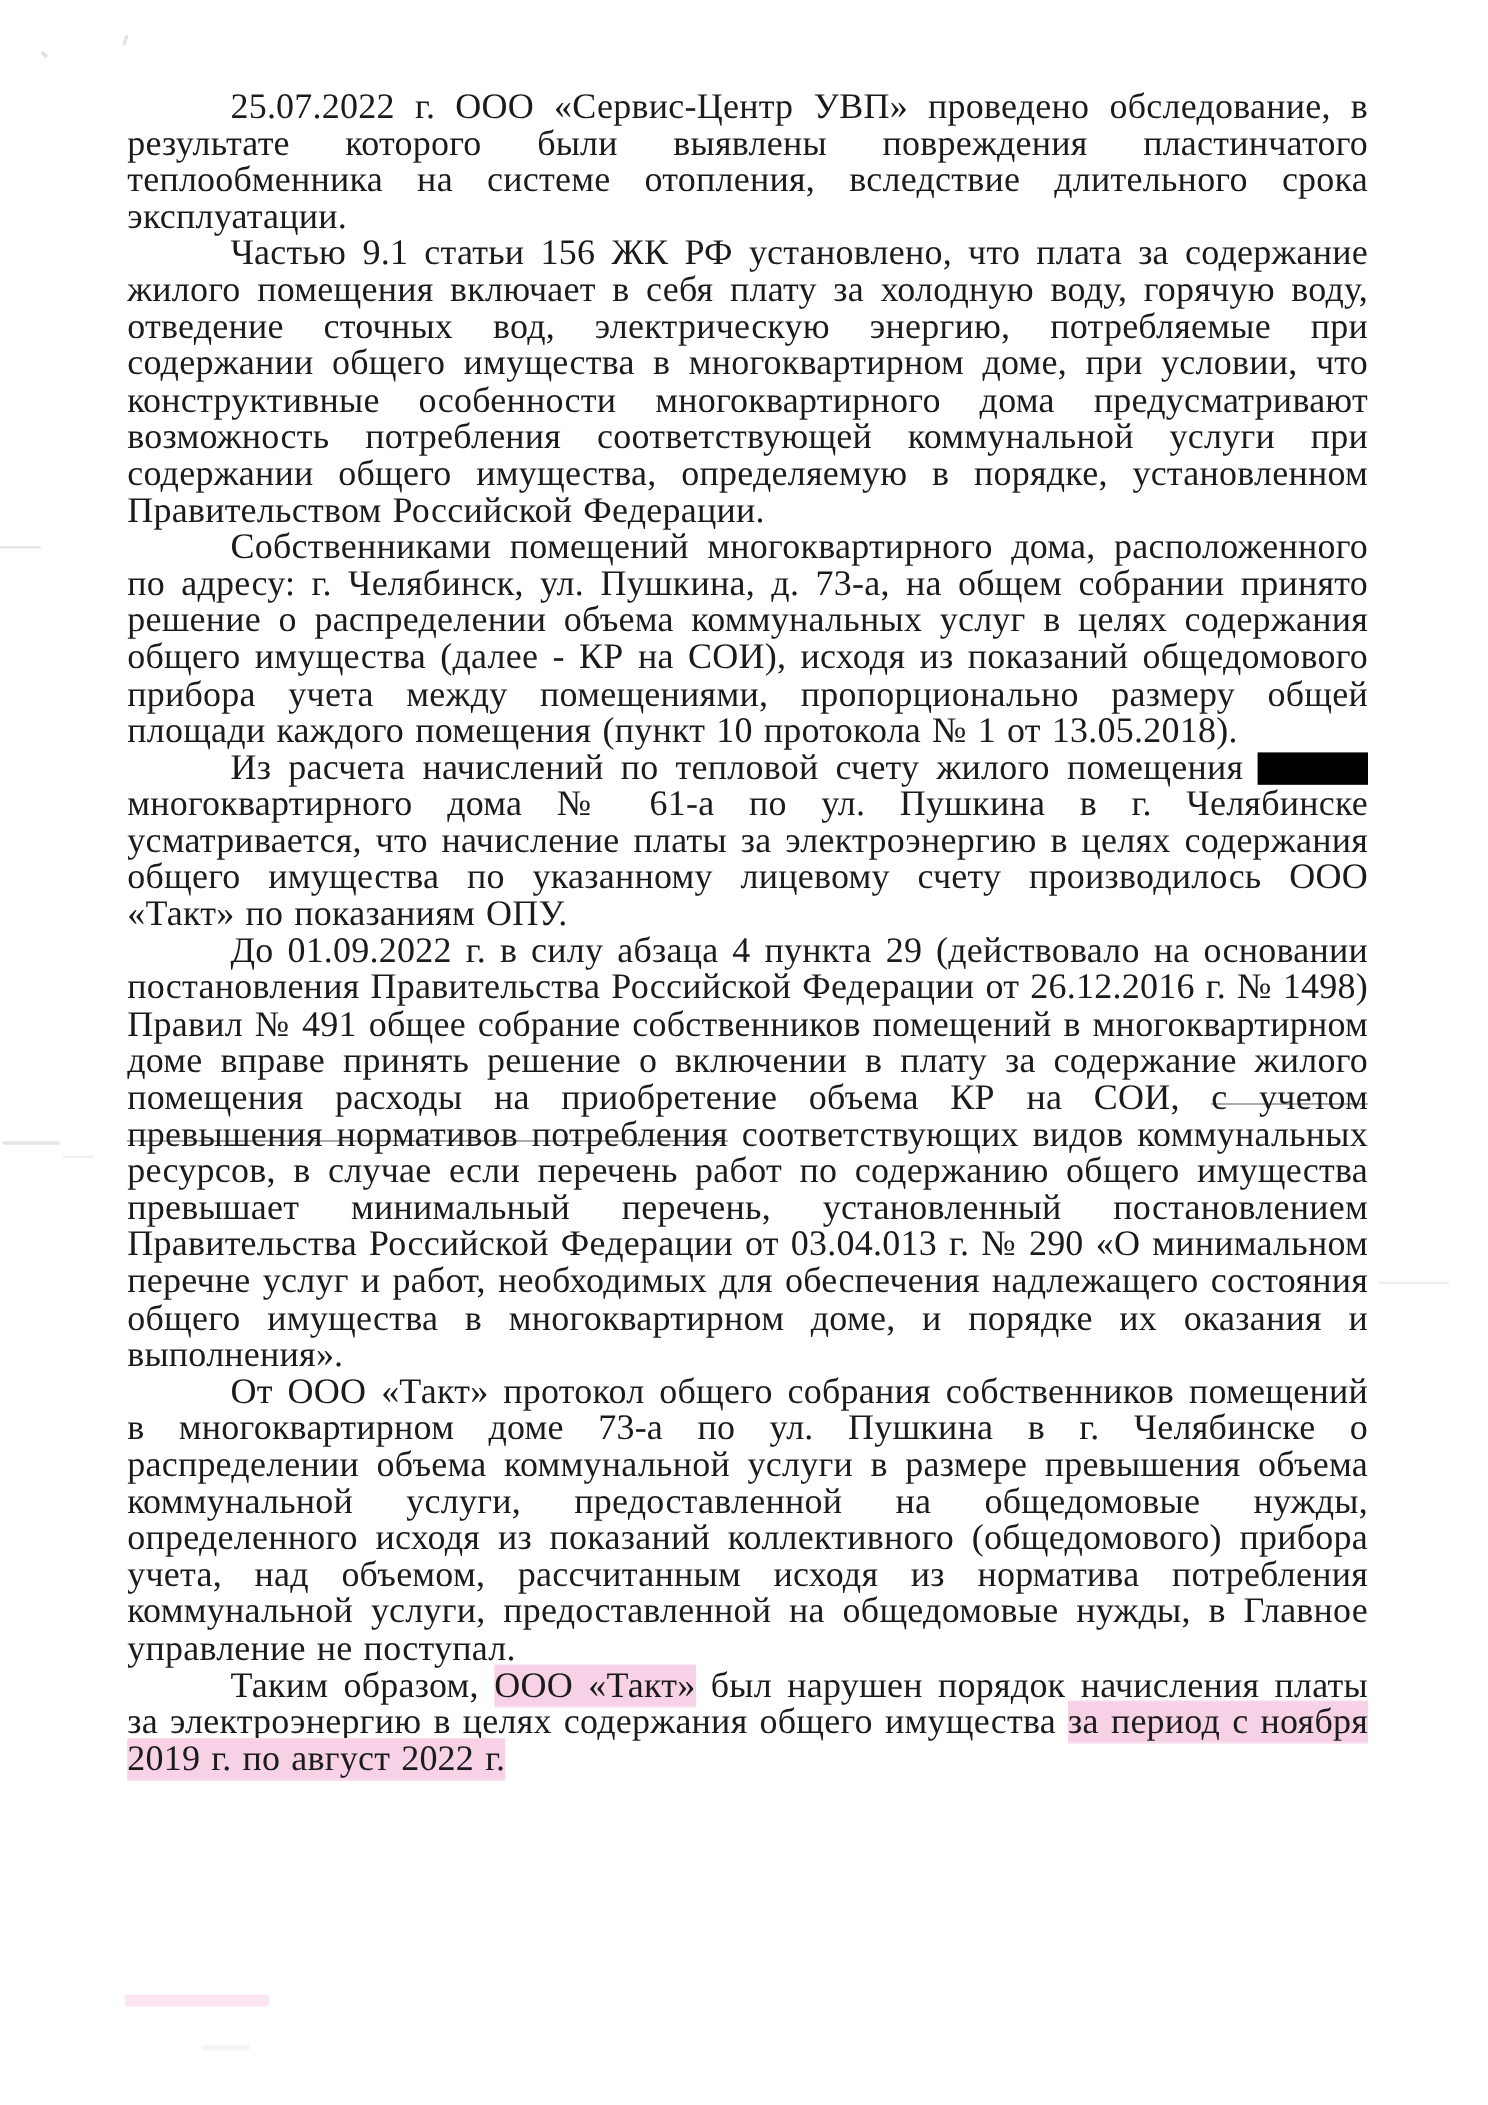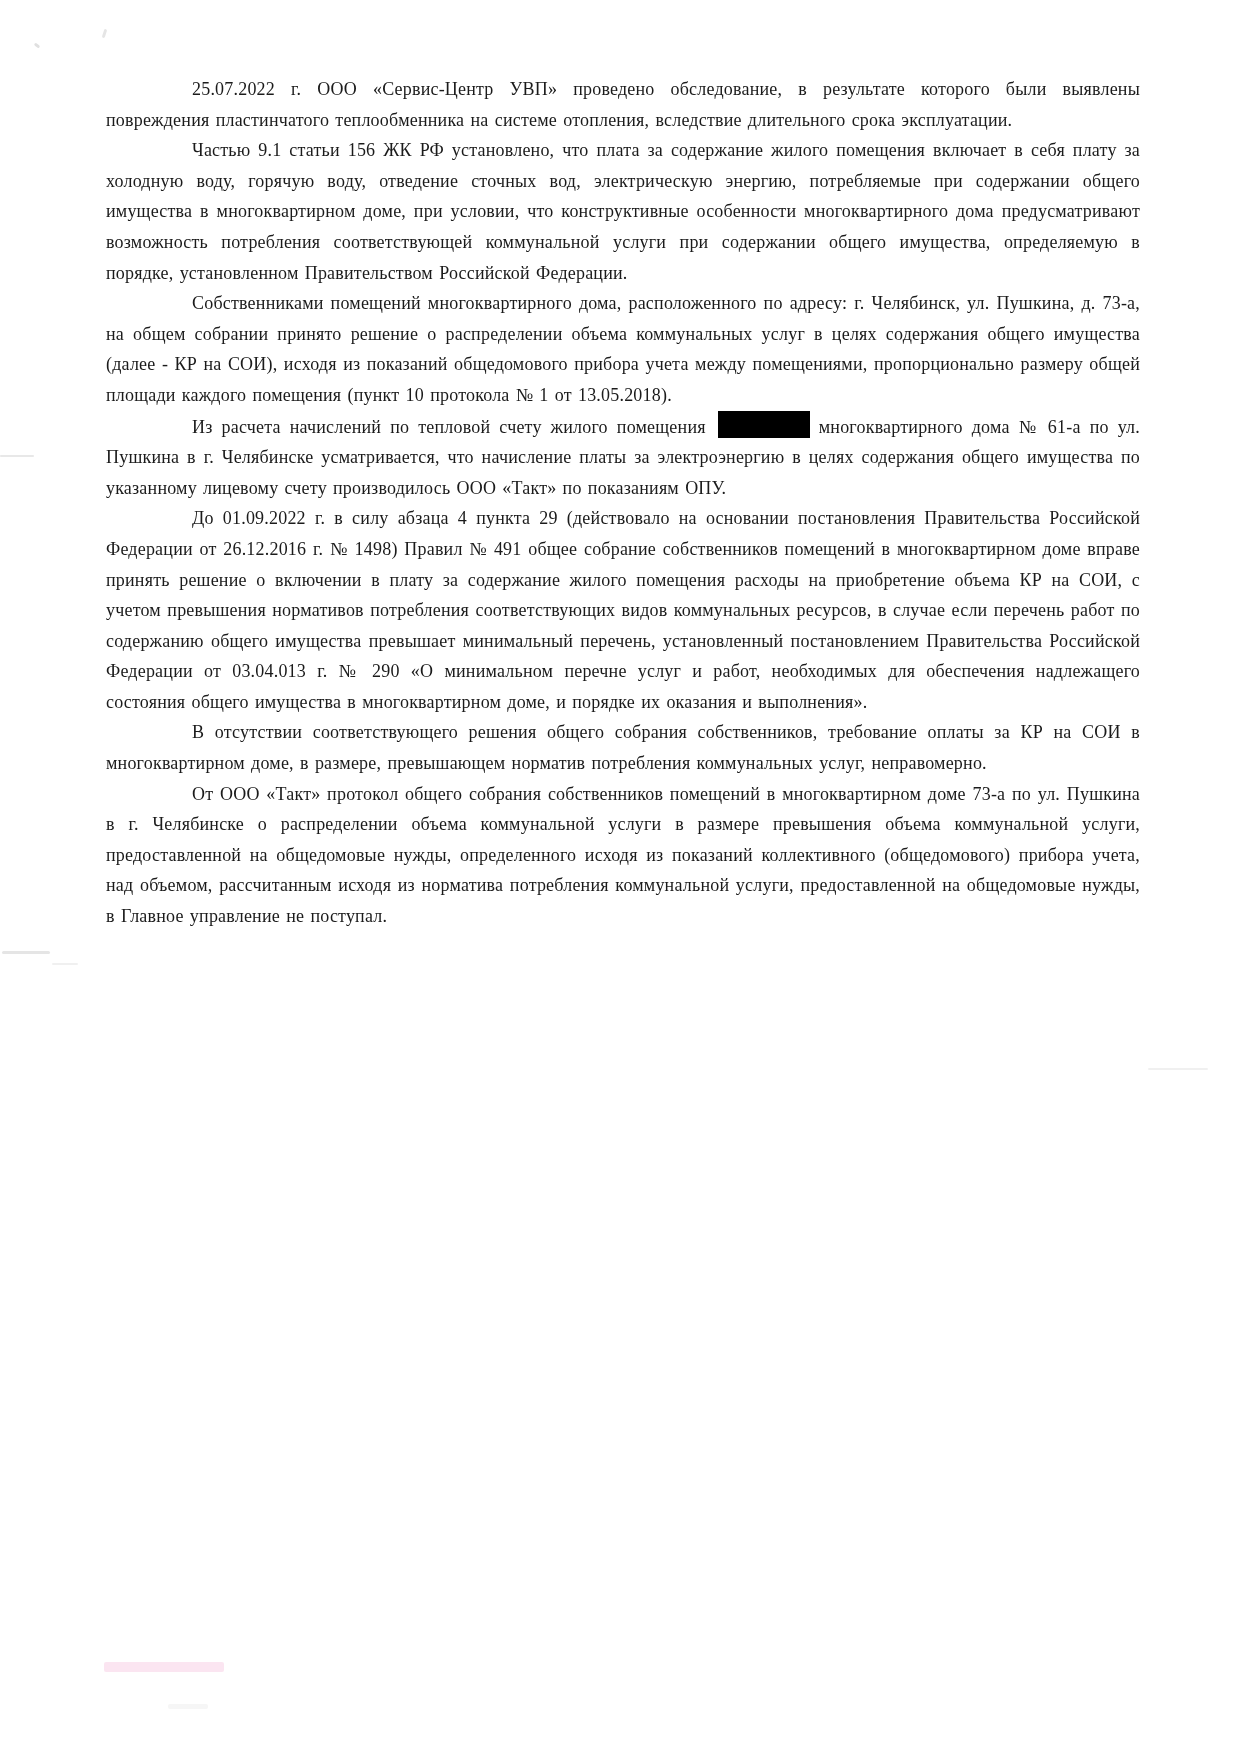--- a/index.html
+++ b/index.html
@@ -18,21 +18,21 @@
   .page {
     position: absolute;
     top: 74px;
     left: 106px;
     width: 1034px;
   }
   p.para {
     margin: 0;
     text-align: justify;
     text-indent: 86px;
-    font-size: 18px;
+    font-size: 30px;
     line-height: 30.6px;
     letter-spacing: 0.2px;
     word-spacing: 1.5px;
   }
   
   .redaction {
     display: inline-block;
     width: 92px;
     height: 27px;
     background: #000000;
@@ -88,18 +88,20 @@
 
   <p class="para">
     <span>Из расчета начислений по тепловой счету жилого помещения</span><span class="redaction"></span>
     <span>многоквартирного дома № 61-а по ул. Пушкина в г. Челябинске усматривается, что начисление платы за электроэнергию в целях содержания общего имущества по указанному лицевому счету производилось ООО «Такт» по показаниям ОПУ.</span>
   </p>
 
   <p class="para">
     <span>До 01.09.2022 г. в силу абзаца 4 пункта 29 (действовало на основании постановления Правительства Российской Федерации от 26.12.2016 г. № 1498) Правил № 491 общее собрание собственников помещений в многоквартирном доме вправе принять решение о включении в плату за содержание жилого помещения расходы на приобретение объема КР на СОИ, </span><span class="scan-underline">с учетом превышения нормативов потребления</span><span> соответствующих видов коммунальных ресурсов, в случае если перечень работ по содержанию общего имущества превышает минимальный перечень, установленный постановлением Правительства Российской Федерации от 03.04.013 г. № 290 «О минимальном перечне услуг и работ, необходимых для обеспечения надлежащего состояния общего имущества в многоквартирном доме, и порядке их оказания и выполнения».</span>
   </p>
 
-  <p class="para">В отсутствии соответствующего решения общего собрания собственников, требование оплаты за КР на СОИ в многоквартирном доме, в размере, превышающем норматив потребления коммунальных услуг, неправомерно.</p>
 
   <p class="para">От ООО «Такт» протокол общего собрания собственников помещений в многоквартирном доме 73-а по ул. Пушкина в г. Челябинске о распределении объема коммунальной услуги в размере превышения объема коммунальной услуги, предоставленной на общедомовые нужды, определенного исходя из показаний коллективного (общедомового) прибора учета, над объемом, рассчитанным исходя из норматива потребления коммунальной услуги, предоставленной на общедомовые нужды, в Главное управление не поступал.</p>
 
+  <p class="para">
+    <span>Таким образом, </span><span class="hl">ООО «Такт»</span><span> был нарушен порядок начисления платы за электроэнергию в целях содержания общего имущества </span><span class="hl">за период с ноября  2019 г. по август 2022 г.</span>
+  </p>
 
 </div>
 
 </body></html>

